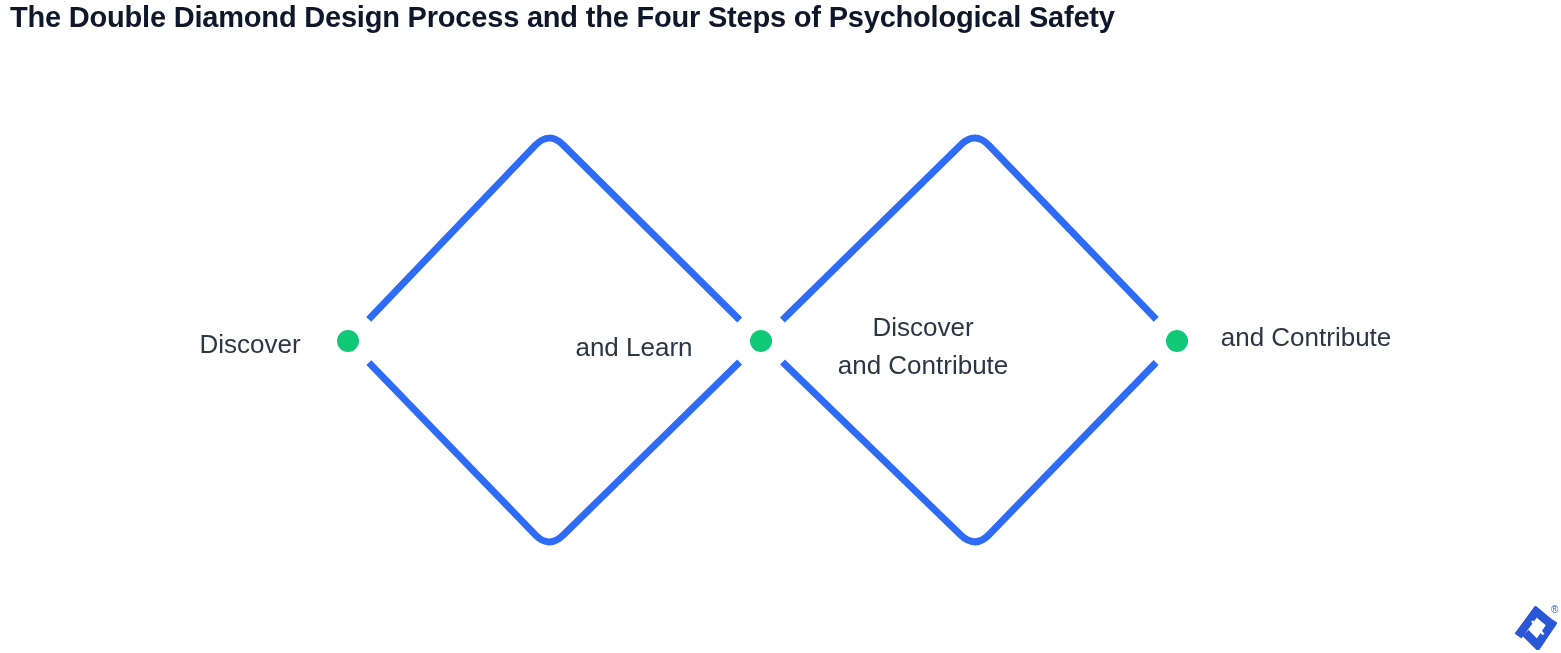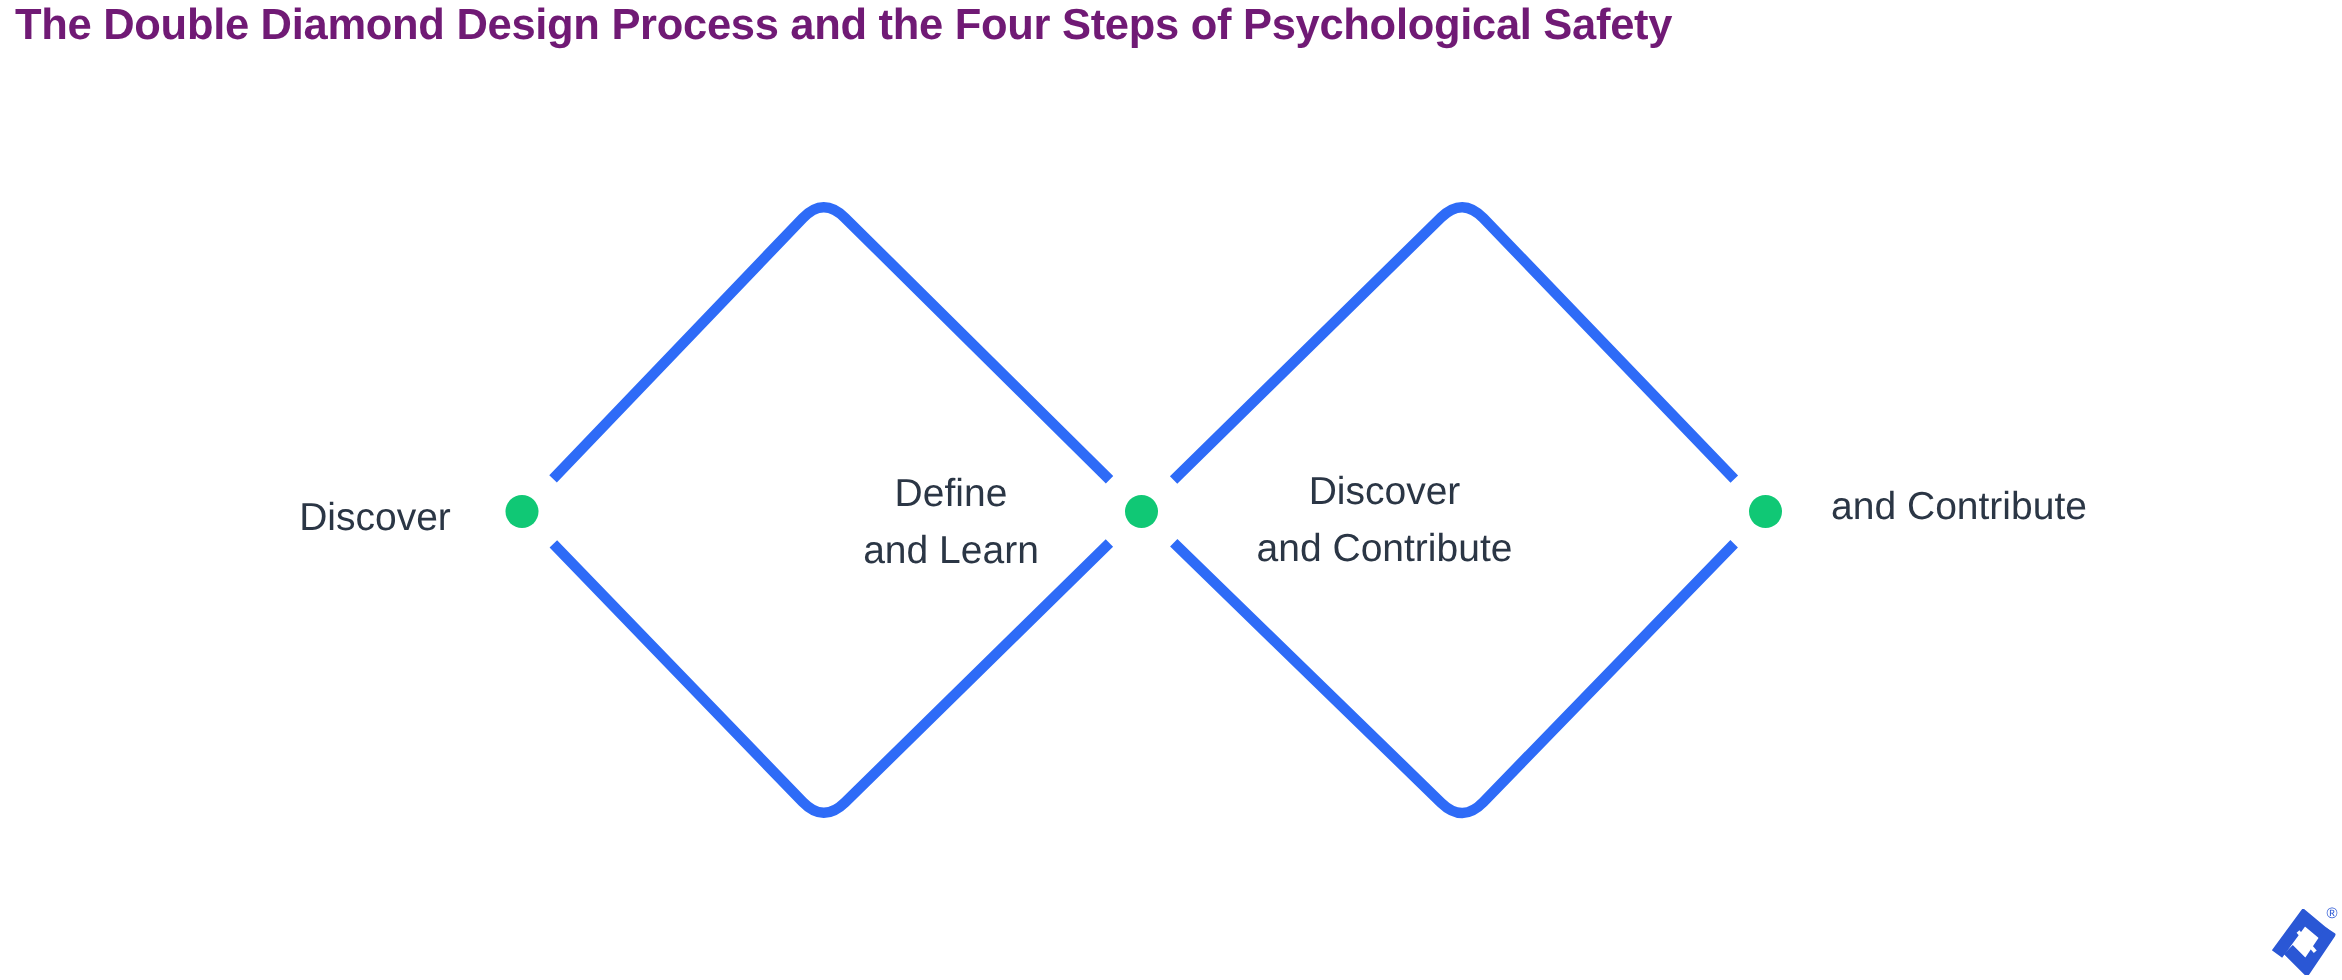--- a/index.html
+++ b/index.html
@@ -17,21 +17,21 @@
   }
   .page-title {
     position: absolute;
     left: 10px;
     top: 0;
     margin: 0;
     font-size: 29px;
     line-height: 34px;
     font-weight: bold;
     letter-spacing: -0.2px;
-    color: #701a75;
+    color: #0f172a;
     white-space: nowrap;
   }
   .diagram-svg {
     position: absolute;
     left: 0;
     top: 0;
   }
   .edge {
     fill: none;
     stroke: #2e6bf7; 
@@ -102,21 +102,20 @@
     <circle class="node-dot" cx="348" cy="341" r="11" fill="#10c875"></circle>
     <circle class="node-dot" cx="761" cy="341" r="11" fill="#10c875"></circle>
     <circle class="node-dot" cx="1177" cy="341" r="11" fill="#10c875"></circle>
   </svg>
 
   <div class="stage stage-discover">
     <span>Discover</span>
   </div>
 
   <div class="stage stage-define">
-    <span>Define</span>
     <span>and Learn</span>
   </div>
 
   <div class="stage stage-develop">
     <span>Discover</span>
     <span>and Contribute</span>
   </div>
 
   <div class="stage stage-deliver">
     <span>and Contribute</span>

